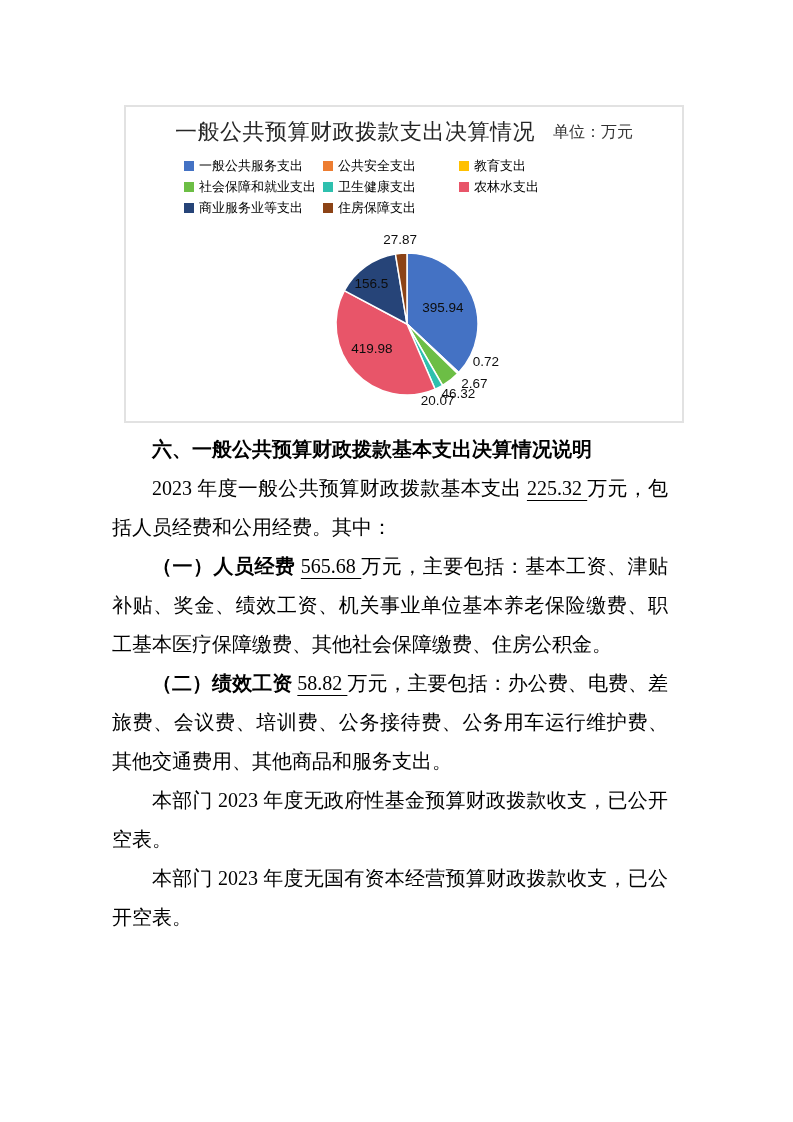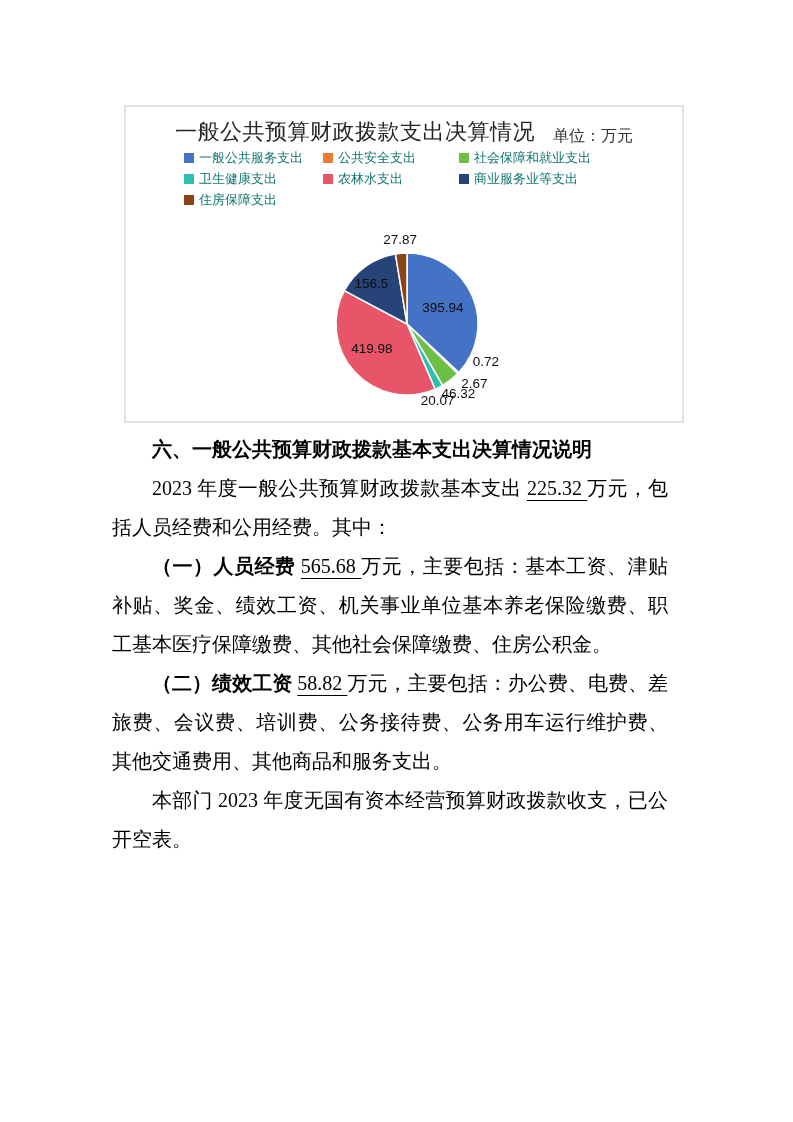--- a/index.html
+++ b/index.html
@@ -7,31 +7,31 @@
     position:relative;width:793px;height:1122px;background:#ffffff;overflow:hidden;
     font-family:"Liberation Serif","DejaVu Serif",serif;color:#000;
   }
   
   .chart-card{
     position:absolute;left:124px;top:105px;width:560px;height:318px;
     border:2px solid #e2e2e2;box-sizing:border-box;background:#fff;
   }
   .chart-header{
     position:absolute;left:0;right:0;top:10px;
-    display:flex;justify-content:center;align-items:flex-end;gap:18px;
+    display:flex;justify-content:center;align-items:center;gap:18px;
   }
   .chart-title{
     font-size:22px;letter-spacing:0.5px;color:#262626;white-space:nowrap;
     font-family:"Liberation Serif","DejaVu Serif",serif;
   }
   .chart-unit{font-size:16px;color:#333;white-space:nowrap;}
   .legend{
-    position:absolute;left:58px;top:40px;right:10px;
+    position:absolute;left:58px;top:48px;right:10px;
     display:grid;grid-template-columns:139px 136px 1fr;
-    font-size:13px;line-height:21px;color:#0f766e;
+    font-size:13px;line-height:21px;color:#000000;
   }
   .legend-item{display:flex;align-items:center;white-space:nowrap;}
   .legend-swatch{width:10px;height:10px;flex:0 0 10px;margin-right:5px;display:inline-block;}
   .pie-svg{position:absolute;left:0;top:0;}
   .pie-label{
     font-family:"Liberation Sans","DejaVu Sans",sans-serif;
     font-size:13.5px;fill:#0d0d0d;
   }
   
   .body-text{
@@ -57,20 +57,24 @@
       <span class="chart-unit">单位：万元</span>
     </div>
     <div class="legend" id="legend">
         <div class="legend-item">
           <span class="legend-swatch" style="background: rgb(68, 114, 196);"></span>
           <span>一般公共服务支出</span>
         </div>
         <div class="legend-item">
           <span class="legend-swatch" style="background: rgb(237, 125, 49);"></span>
           <span>公共安全支出</span>
+        </div>
+        <div class="legend-item">
+          <span class="legend-swatch" style="background: rgb(255, 192, 0);"></span>
+          <span>教育支出</span>
         </div>
         <div class="legend-item">
           <span class="legend-swatch" style="background: rgb(108, 190, 69);"></span>
           <span>社会保障和就业支出</span>
         </div>
         <div class="legend-item">
           <span class="legend-swatch" style="background: rgb(46, 192, 174);"></span>
           <span>卫生健康支出</span>
         </div>
         <div class="legend-item">
@@ -104,16 +108,17 @@
         <text x="245.3" y="177.3" text-anchor="middle" dominant-baseline="middle" class="pie-label">156.5</text>
         <text x="274.2" y="133.5" text-anchor="middle" dominant-baseline="middle" class="pie-label">27.87</text>
       </svg>
   </div>
 
   <div class="body-text" id="body-text">
       <p class="heading"><span class="">六、一般公共预算财政拨款基本支出决算情况说明</span></p>
       <p class="para"><span class="">2023 年度一般公共预算财政拨款基本支出 </span><span class="run-underline">225.32 </span><span class="">万元，包括人员经费和公用经费。其中：</span></p>
       <p class="para"><span class="run-bold ">（一）人员经费 </span><span class="run-underline">565.68 </span><span class="">万元，主要包括：基本工资、津贴补贴、奖金、绩效工资、机关事业单位基本养老保险缴费、职工基本医疗保障缴费、其他社会保障缴费、住房公积金。</span></p>
       <p class="para"><span class="run-bold ">（二）绩效工资 </span><span class="run-underline">58.82 </span><span class="">万元，主要包括：办公费、电费、差旅费、会议费、培训费、公务接待费、公务用车运行维护费、其他交通费用、其他商品和服务支出。</span></p>
+      <p class="para"><span class="">本部门 2023 年度无政府性基金预算财政拨款收支，已公开空表。</span></p>
       <p class="para"><span class="">本部门 2023 年度无国有资本经营预算财政拨款收支，已公开空表。</span></p>
     </div>
 
 </div>
 
 </body></html>

